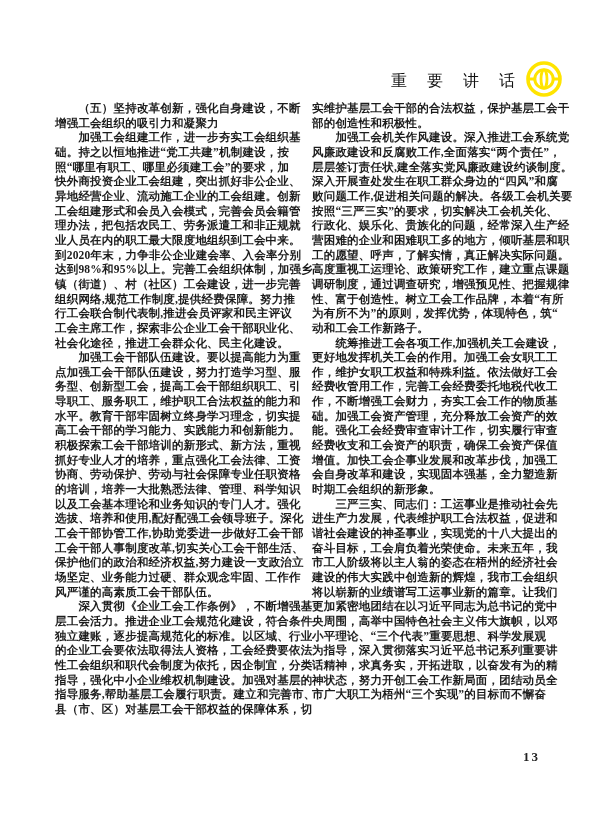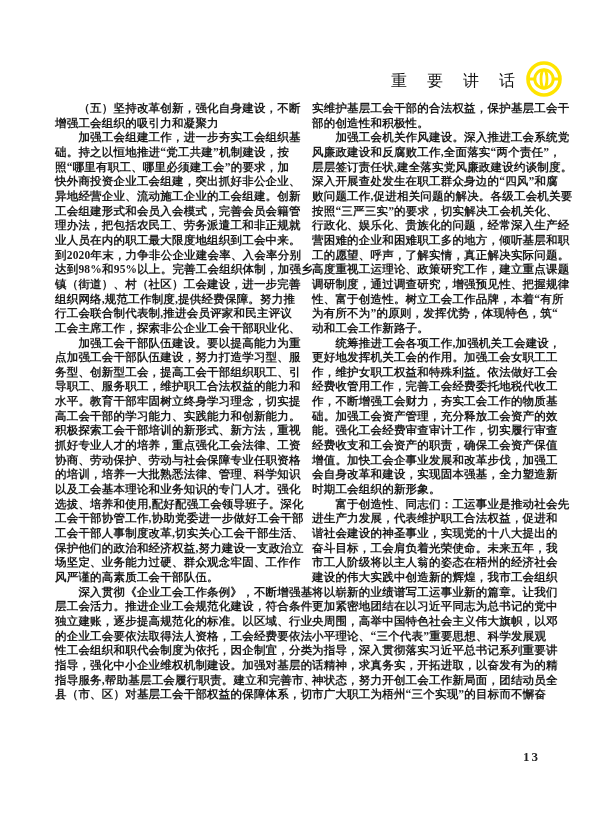--- a/index.html
+++ b/index.html
@@ -103,20 +103,21 @@
         <div class="text-line">异地经营企业、流动施工企业的工会组建。创新</div>
         <div class="text-line">工会组建形式和会员入会模式，完善会员会籍管</div>
         <div class="text-line">理办法，把包括农民工、劳务派遣工和非正规就</div>
         <div class="text-line">业人员在内的职工最大限度地组织到工会中来。</div>
         <div class="text-line">到2020年末，力争非公企业建会率、入会率分别</div>
         <div class="text-line">达到98%和95%以上。完善工会组织体制，加强乡</div>
         <div class="text-line">镇（街道）、村（社区）工会建设，进一步完善</div>
         <div class="text-line">组织网络,规范工作制度,提供经费保障。努力推</div>
         <div class="text-line">行工会联合制代表制,推进会员评家和民主评议</div>
         <div class="text-line">工会主席工作，探索非公企业工会干部职业化、</div>
+        <div class="text-line">社会化途径，推进工会群众化、民主化建设。</div>
         <div class="text-line">　　加强工会干部队伍建设。要以提高能力为重</div>
         <div class="text-line">点加强工会干部队伍建设，努力打造学习型、服</div>
         <div class="text-line">务型、创新型工会，提高工会干部组织职工、引</div>
         <div class="text-line">导职工、服务职工，维护职工合法权益的能力和</div>
         <div class="text-line">水平。教育干部牢固树立终身学习理念，切实提</div>
         <div class="text-line">高工会干部的学习能力、实践能力和创新能力。</div>
         <div class="text-line">积极探索工会干部培训的新形式、新方法，重视</div>
         <div class="text-line">抓好专业人才的培养，重点强化工会法律、工资</div>
         <div class="text-line">协商、劳动保护、劳动与社会保障专业任职资格</div>
         <div class="text-line">的培训，培养一大批熟悉法律、管理、科学知识</div>
@@ -157,21 +158,21 @@
         <div class="text-line">更好地发挥机关工会的作用。加强工会女职工工</div>
         <div class="text-line">作，维护女职工权益和特殊利益。依法做好工会</div>
         <div class="text-line">经费收管用工作，完善工会经费委托地税代收工</div>
         <div class="text-line">作，不断增强工会财力，夯实工会工作的物质基</div>
         <div class="text-line">础。加强工会资产管理，充分释放工会资产的效</div>
         <div class="text-line">能。强化工会经费审查审计工作，切实履行审查</div>
         <div class="text-line">经费收支和工会资产的职责，确保工会资产保值</div>
         <div class="text-line">增值。加快工会企事业发展和改革步伐，加强工</div>
         <div class="text-line">会自身改革和建设，实现固本强基，全力塑造新</div>
         <div class="text-line">时期工会组织的新形象。</div>
-        <div class="text-line">　　富于创造性、同志们：工运事业是推动社会先</div>
+        <div class="text-line">　　三严三实、同志们：工运事业是推动社会先</div>
         <div class="text-line">进生产力发展，代表维护职工合法权益，促进和</div>
         <div class="text-line">谐社会建设的神圣事业，实现党的十八大提出的</div>
         <div class="text-line">奋斗目标，工会肩负着光荣使命。未来五年，我</div>
         <div class="text-line">市工人阶级将以主人翁的姿态在梧州的经济社会</div>
         <div class="text-line">建设的伟大实践中创造新的辉煌，我市工会组织</div>
         <div class="text-line">将以崭新的业绩谱写工运事业新的篇章。让我们</div>
         <div class="text-line">更加紧密地团结在以习近平同志为总书记的党中</div>
         <div class="text-line">央周围，高举中国特色社会主义伟大旗帜，以邓</div>
         <div class="text-line">小平理论、“三个代表”重要思想、科学发展观</div>
         <div class="text-line">为指导，深入贯彻落实习近平总书记系列重要讲</div>

